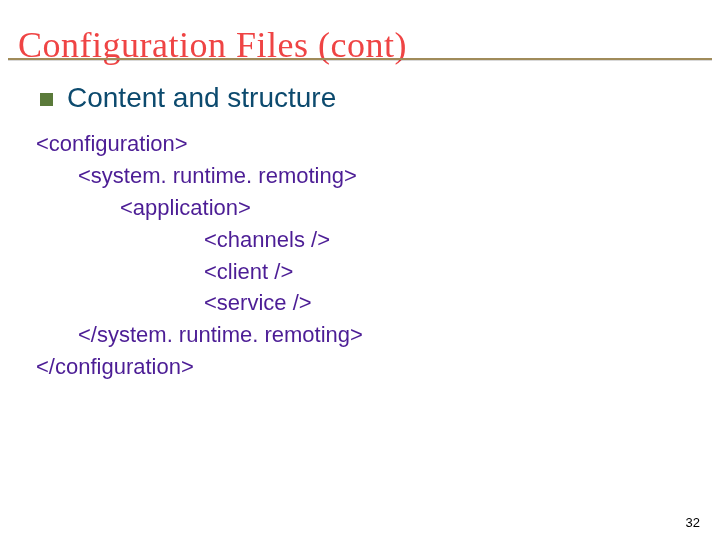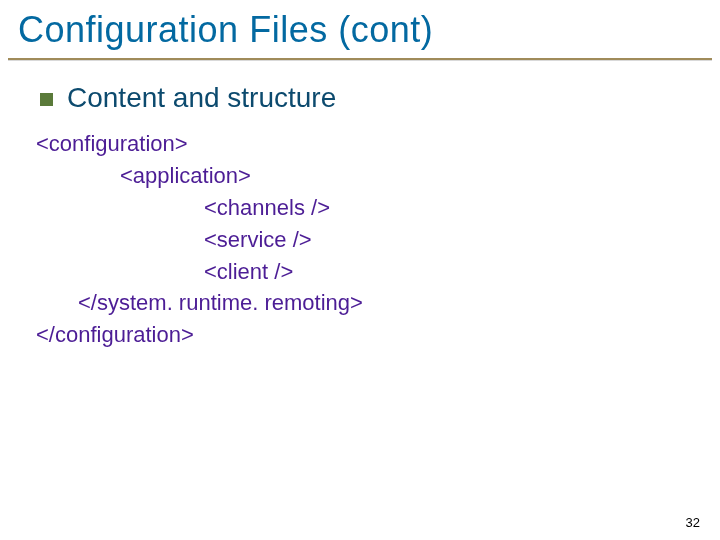--- a/index.html
+++ b/index.html
@@ -15,24 +15,24 @@
   }
   .slide {
     width: 720px;
     height: 540px;
     position: relative;
     box-sizing: border-box;
   }
   .title {
     position: absolute;
     left: 18px;
-    top: 9px;
+    top: 24px;
     font-size: 36px;
-    color: #0369a1;
-    font-family: Liberation Sans, sans-serif;
+    color: #ef4444;
+    font-family: Liberation Serif, serif;
     letter-spacing: 0.5px;
   }
   .title-rule {
     position: absolute;
     left: 8px;
     right: 8px;
     top: 58px;
     height: 0;
     border-top: 2px solid #a08b5a;
     box-shadow: 0 1px 0 rgba(0,0,0,0.15);
@@ -87,23 +87,24 @@
   <div class="title">Configuration Files (cont)</div>
   <div class="title-rule"></div>
 
   <div class="bullet-row">
     <div class="bullet-square"></div>
     <div class="bullet-text">Content and structure</div>
   </div>
 
   <div class="code">
     <div>&lt;configuration&gt;</div>
+    <div class="ind1">&lt;system. runtime. remoting&gt;</div>
     <div class="ind2">&lt;application&gt;</div>
     <div class="ind3">&lt;channels /&gt;</div>
+    <div class="ind3">&lt;client /&gt;</div>
     <div class="ind3">&lt;service /&gt;</div>
-    <div class="ind3">&lt;client /&gt;</div>
     <div class="ind1">&lt;/system. runtime. remoting&gt;</div>
     <div>&lt;/configuration&gt;</div>
   </div>
 
   <div class="pagenum">32</div>
 
 </div>
 
 </body></html>

